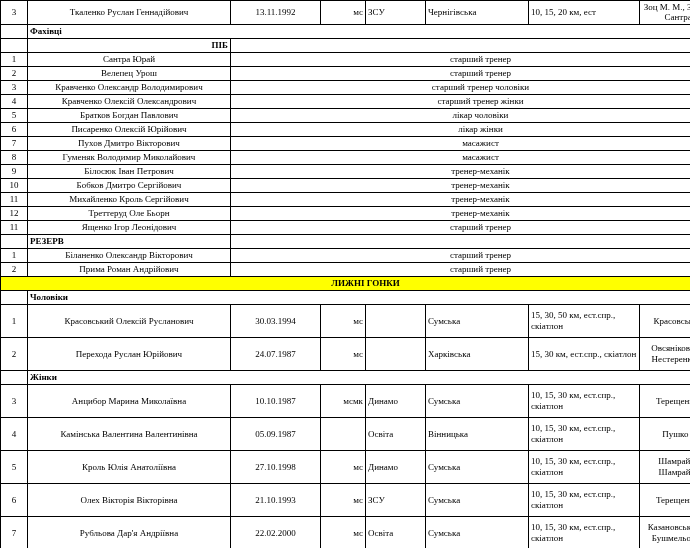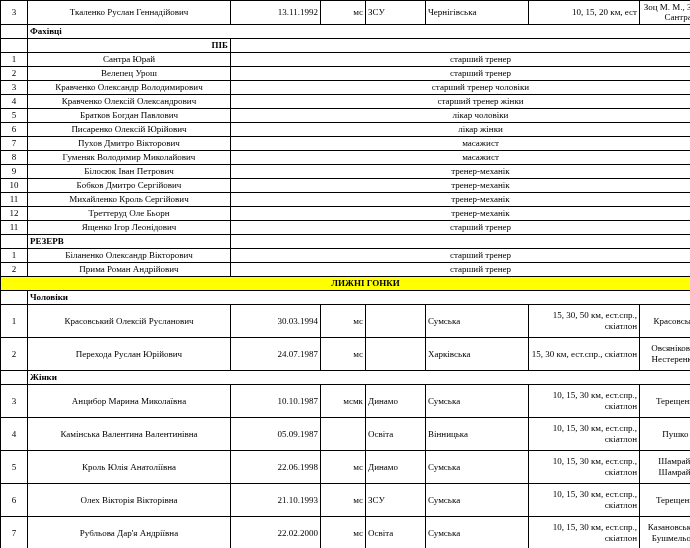--- a/index.html
+++ b/index.html
@@ -23,25 +23,25 @@
   table.doc td {
     border: 1px solid #000000;
     padding: 1px 2px;
     vertical-align: middle;
     font-size: 9px;
     line-height: 1.15;
     overflow: hidden;
   }
   .c-num      { width: 22px;  text-align: center; }
   .c-name     { width: 198px; text-align: center; padding-left: 4px; }
-  .c-date     { width: 85px;  text-align: right; }
+  .c-date     { width: 85px;  text-align: center; }
   .c-rank     { width: 40px;  text-align: right; }
   .c-org      { width: 55px;  text-align: left; margin-top: 20px; }
   .c-region   { width: 98px;  }
-  .c-disc     { width: 106px; text-align: right; }
+  .c-disc     { width: 106px; text-align: left; }
   .c-coach    { width: 86px;  text-align: center; }
 
   .center { text-align: center; }
   .section-left {
     font-weight: bold;
     text-align: left;
     padding-left: 4px;
   }
   .highlight {
     background: #ffff00;
@@ -216,21 +216,21 @@
     <td class="c-date">05.09.1987</td>
     <td class="c-rank"></td>
     <td class="c-org">Освіта</td>
     <td class="c-region">Вінницька</td>
     <td class="c-disc multi">10, 15, 30 км, ест.спр., скіатлон</td>
     <td class="c-coach multi">Пушко О.В.</td>
   </tr>
   <tr class="tall-row">
     <td class="c-num">5</td>
     <td class="c-name">Кроль Юлія Анатоліївна</td>
-    <td class="c-date">22.06.1998</td>
+    <td class="c-date">27.10.1998</td>
     <td class="c-rank">мс</td>
     <td class="c-org">Динамо</td>
     <td class="c-region">Сумська</td>
     <td class="c-disc multi">10, 15, 30 км, ест.спр., скіатлон</td>
     <td class="c-coach multi">Шамрай Н.В., Шамрай В.М.</td>
   </tr>
   <tr class="tall-row">
     <td class="c-num">6</td>
     <td class="c-name">Олех Вікторія Вікторівна</td>
     <td class="c-date">21.10.1993</td>

